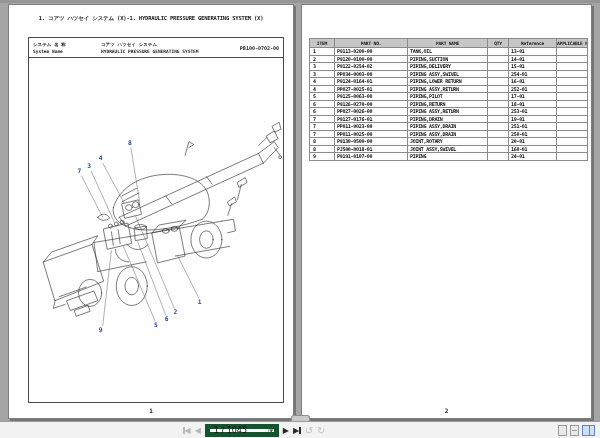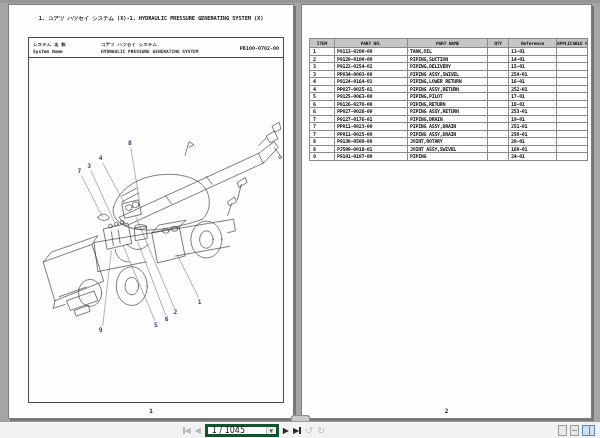--- a/index.html
+++ b/index.html
@@ -58,21 +58,21 @@
   .splitter-handle { position:absolute; left:291px; top:415px; width:19px; height:7px;
                      background:#c9c9c9; border:1px solid #8f8f8f; border-bottom:none;
                      border-radius:3px 3px 0 0; }
   .nav-group { position:absolute; left:183px; top:1px; height:15px; display:flex;
                align-items:center; gap:4px; }
   .nav-btn { font-size:8px; line-height:15px; cursor:default; display:flex; align-items:center; }
   .nav-disabled { color:#b8b8b8; }
   .nav-enabled  { color:#2a2a2a; }
   .nav-bar { display:inline-block; width:1.5px; height:7px; background:currentColor; }
   .pagebox { display:flex; align-items:center; width:74px; height:13px; background:#fff;
-             border:3px solid #14532d; }
+             border:5px solid #14532d; }
   .pagebox input { width:58px; height:11px; border:none; outline:none; font-size:8px;
                    font-family:"DejaVu Sans","Liberation Sans",sans-serif; padding-left:4px; color:#111; background:transparent; }
   .pagebox .dd { width:13px; height:100%; border-left:1px solid #c0c0c0; font-size:7px;
                  color:#555; display:flex; align-items:center; justify-content:center; background:#ececec; }
   .history-icon { font-size:10px; color:#c2c2c2; line-height:15px; }
 
   .view-group { position:absolute; right:5px; top:2px; height:13px; display:flex;
                 align-items:center; gap:3px; }
   .vg-icon { width:9px; height:11px; border:1px solid #9a9a9a; background:#e9e9e9; position:relative; }
   .vg-icon.cont:after { content:""; position:absolute; left:1px; right:1px; top:4px;

